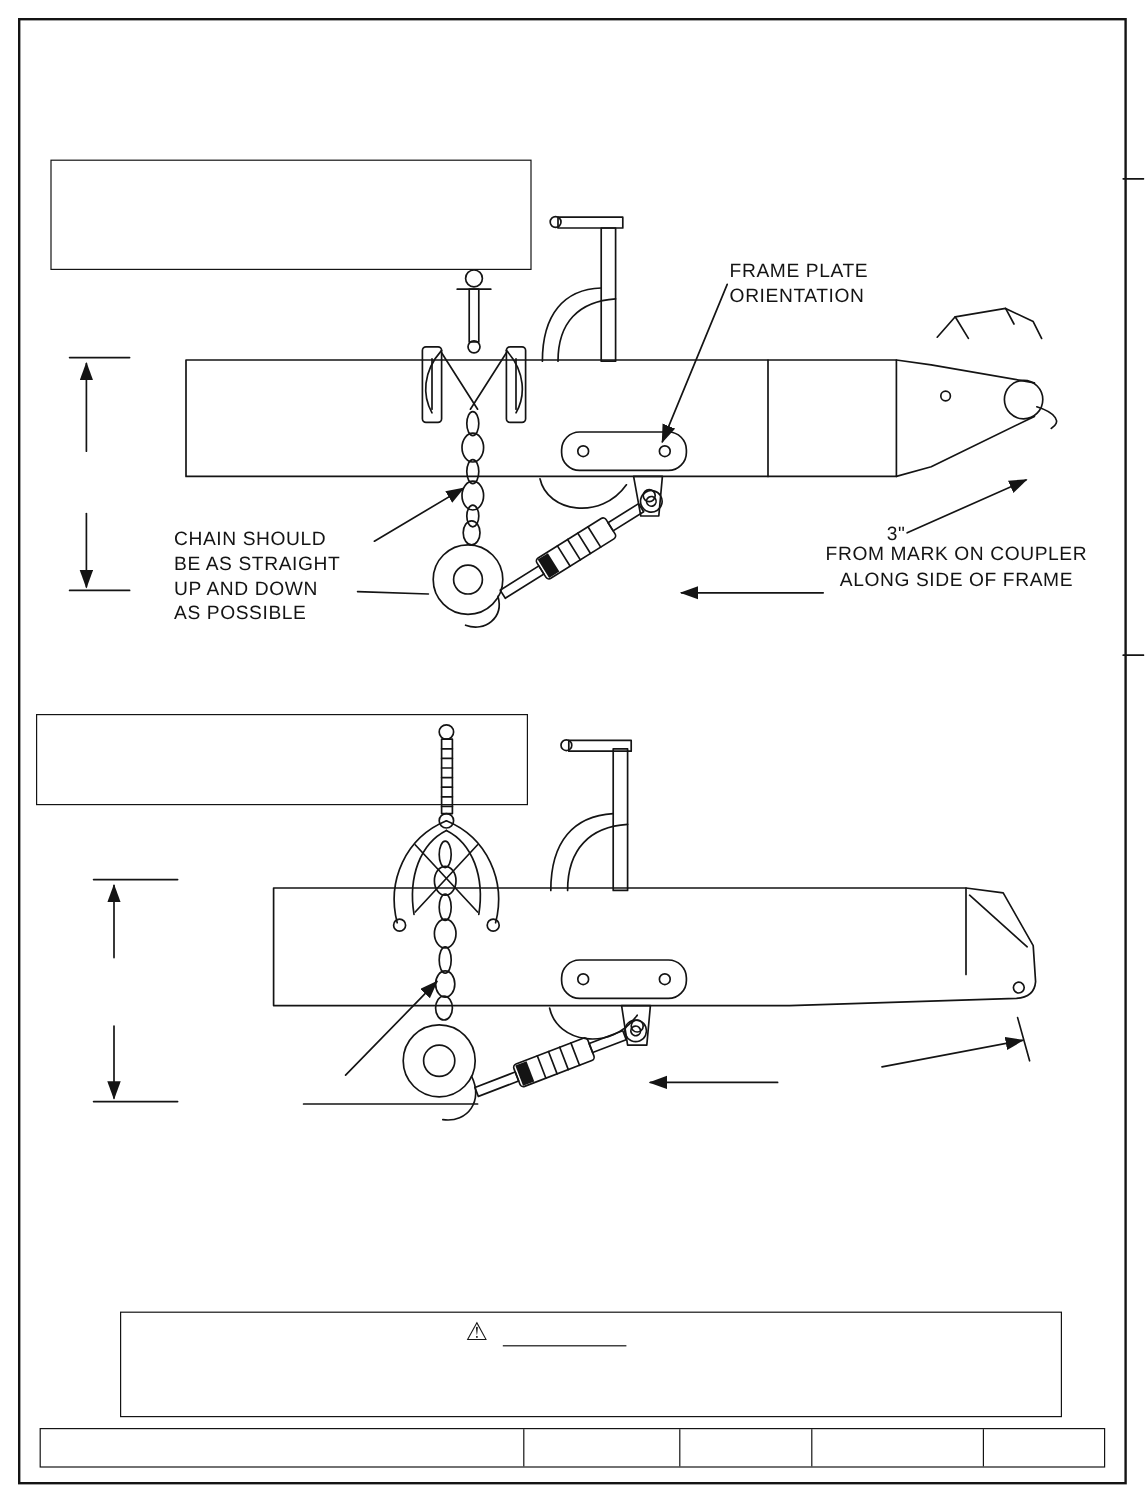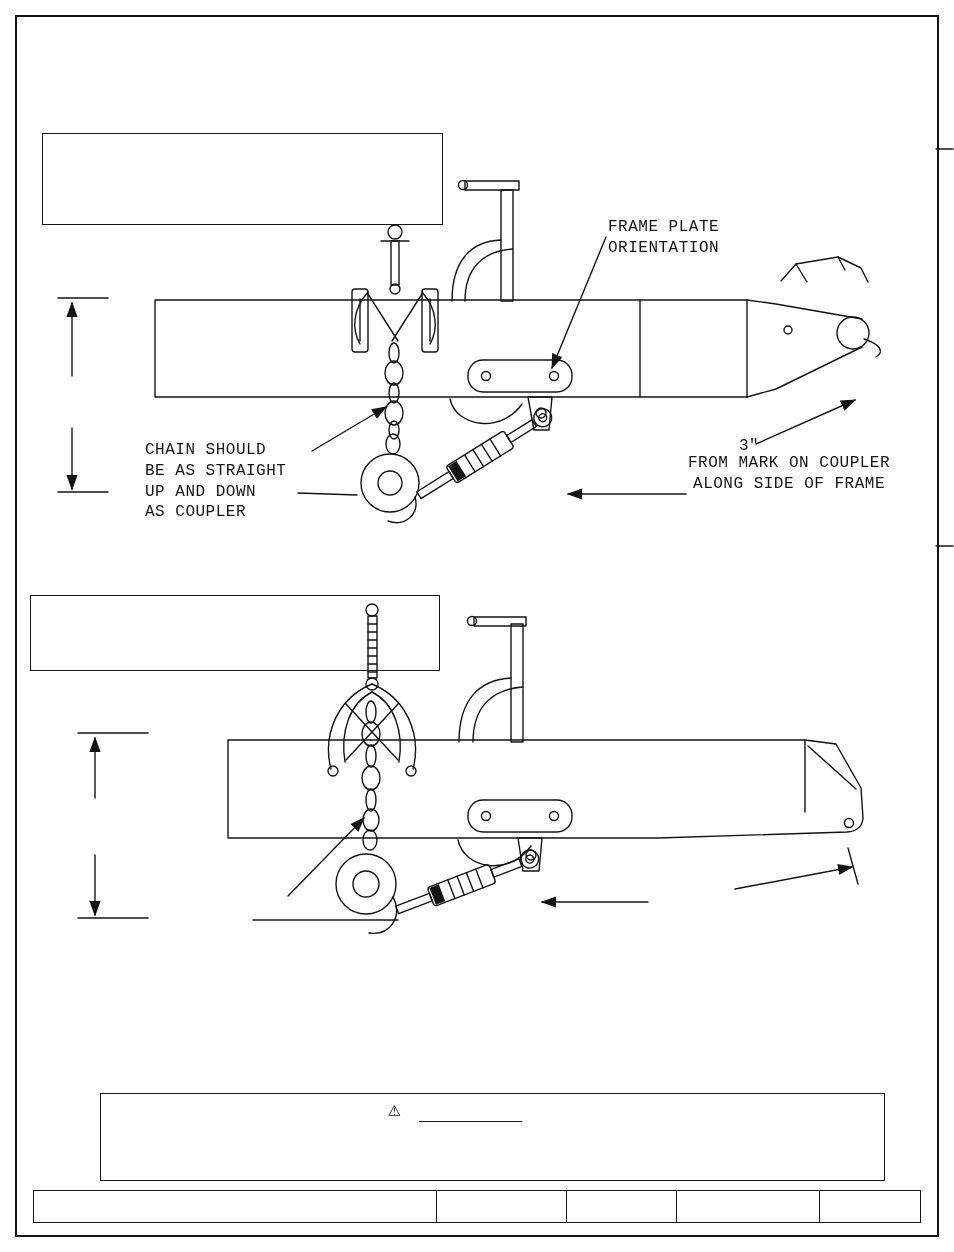--- a/index.html
+++ b/index.html
@@ -1,20 +1,20 @@
 <!DOCTYPE html>
 <html><head>
 <meta charset="utf-8">
 <style>
   html,body{margin:0;padding:0;background:#ffffff;}
   #page{
     position:relative;
     width:954px;height:1252px;
     background:#ffffff;
-    font-family:Liberation Mono, monospace;
+    font-family:Liberation Sans, sans-serif;
     color:#141414;
     overflow:hidden;
   }
   .sheet-border{
     position:absolute;left:15px;top:15px;width:924px;height:1222px;
     border:2px solid #141414;box-sizing:border-box;
   }
   .note-box{
     position:absolute;border:1.6px solid #141414;box-sizing:border-box;background:#fff;
   }
@@ -268,21 +268,21 @@
       </g>
     </g>
   </svg>
 
   <div id="lbl-frame-plate" class="label">FRAME PLATE
 ORIENTATION</div>
 
   <div id="lbl-chain" class="label">CHAIN SHOULD
 BE AS STRAIGHT
 UP AND DOWN
-AS COUPLER</div>
+AS POSSIBLE</div>
 
   <div id="lbl-dim" class="label">3"</div>
 
   <div id="lbl-from-mark" class="label">FROM MARK ON COUPLER
 ALONG SIDE OF FRAME</div>
 
   <div class="warning-box">
     <span class="warning-icon">⚠</span>
     <span class="warning-blank"></span>
   </div>

